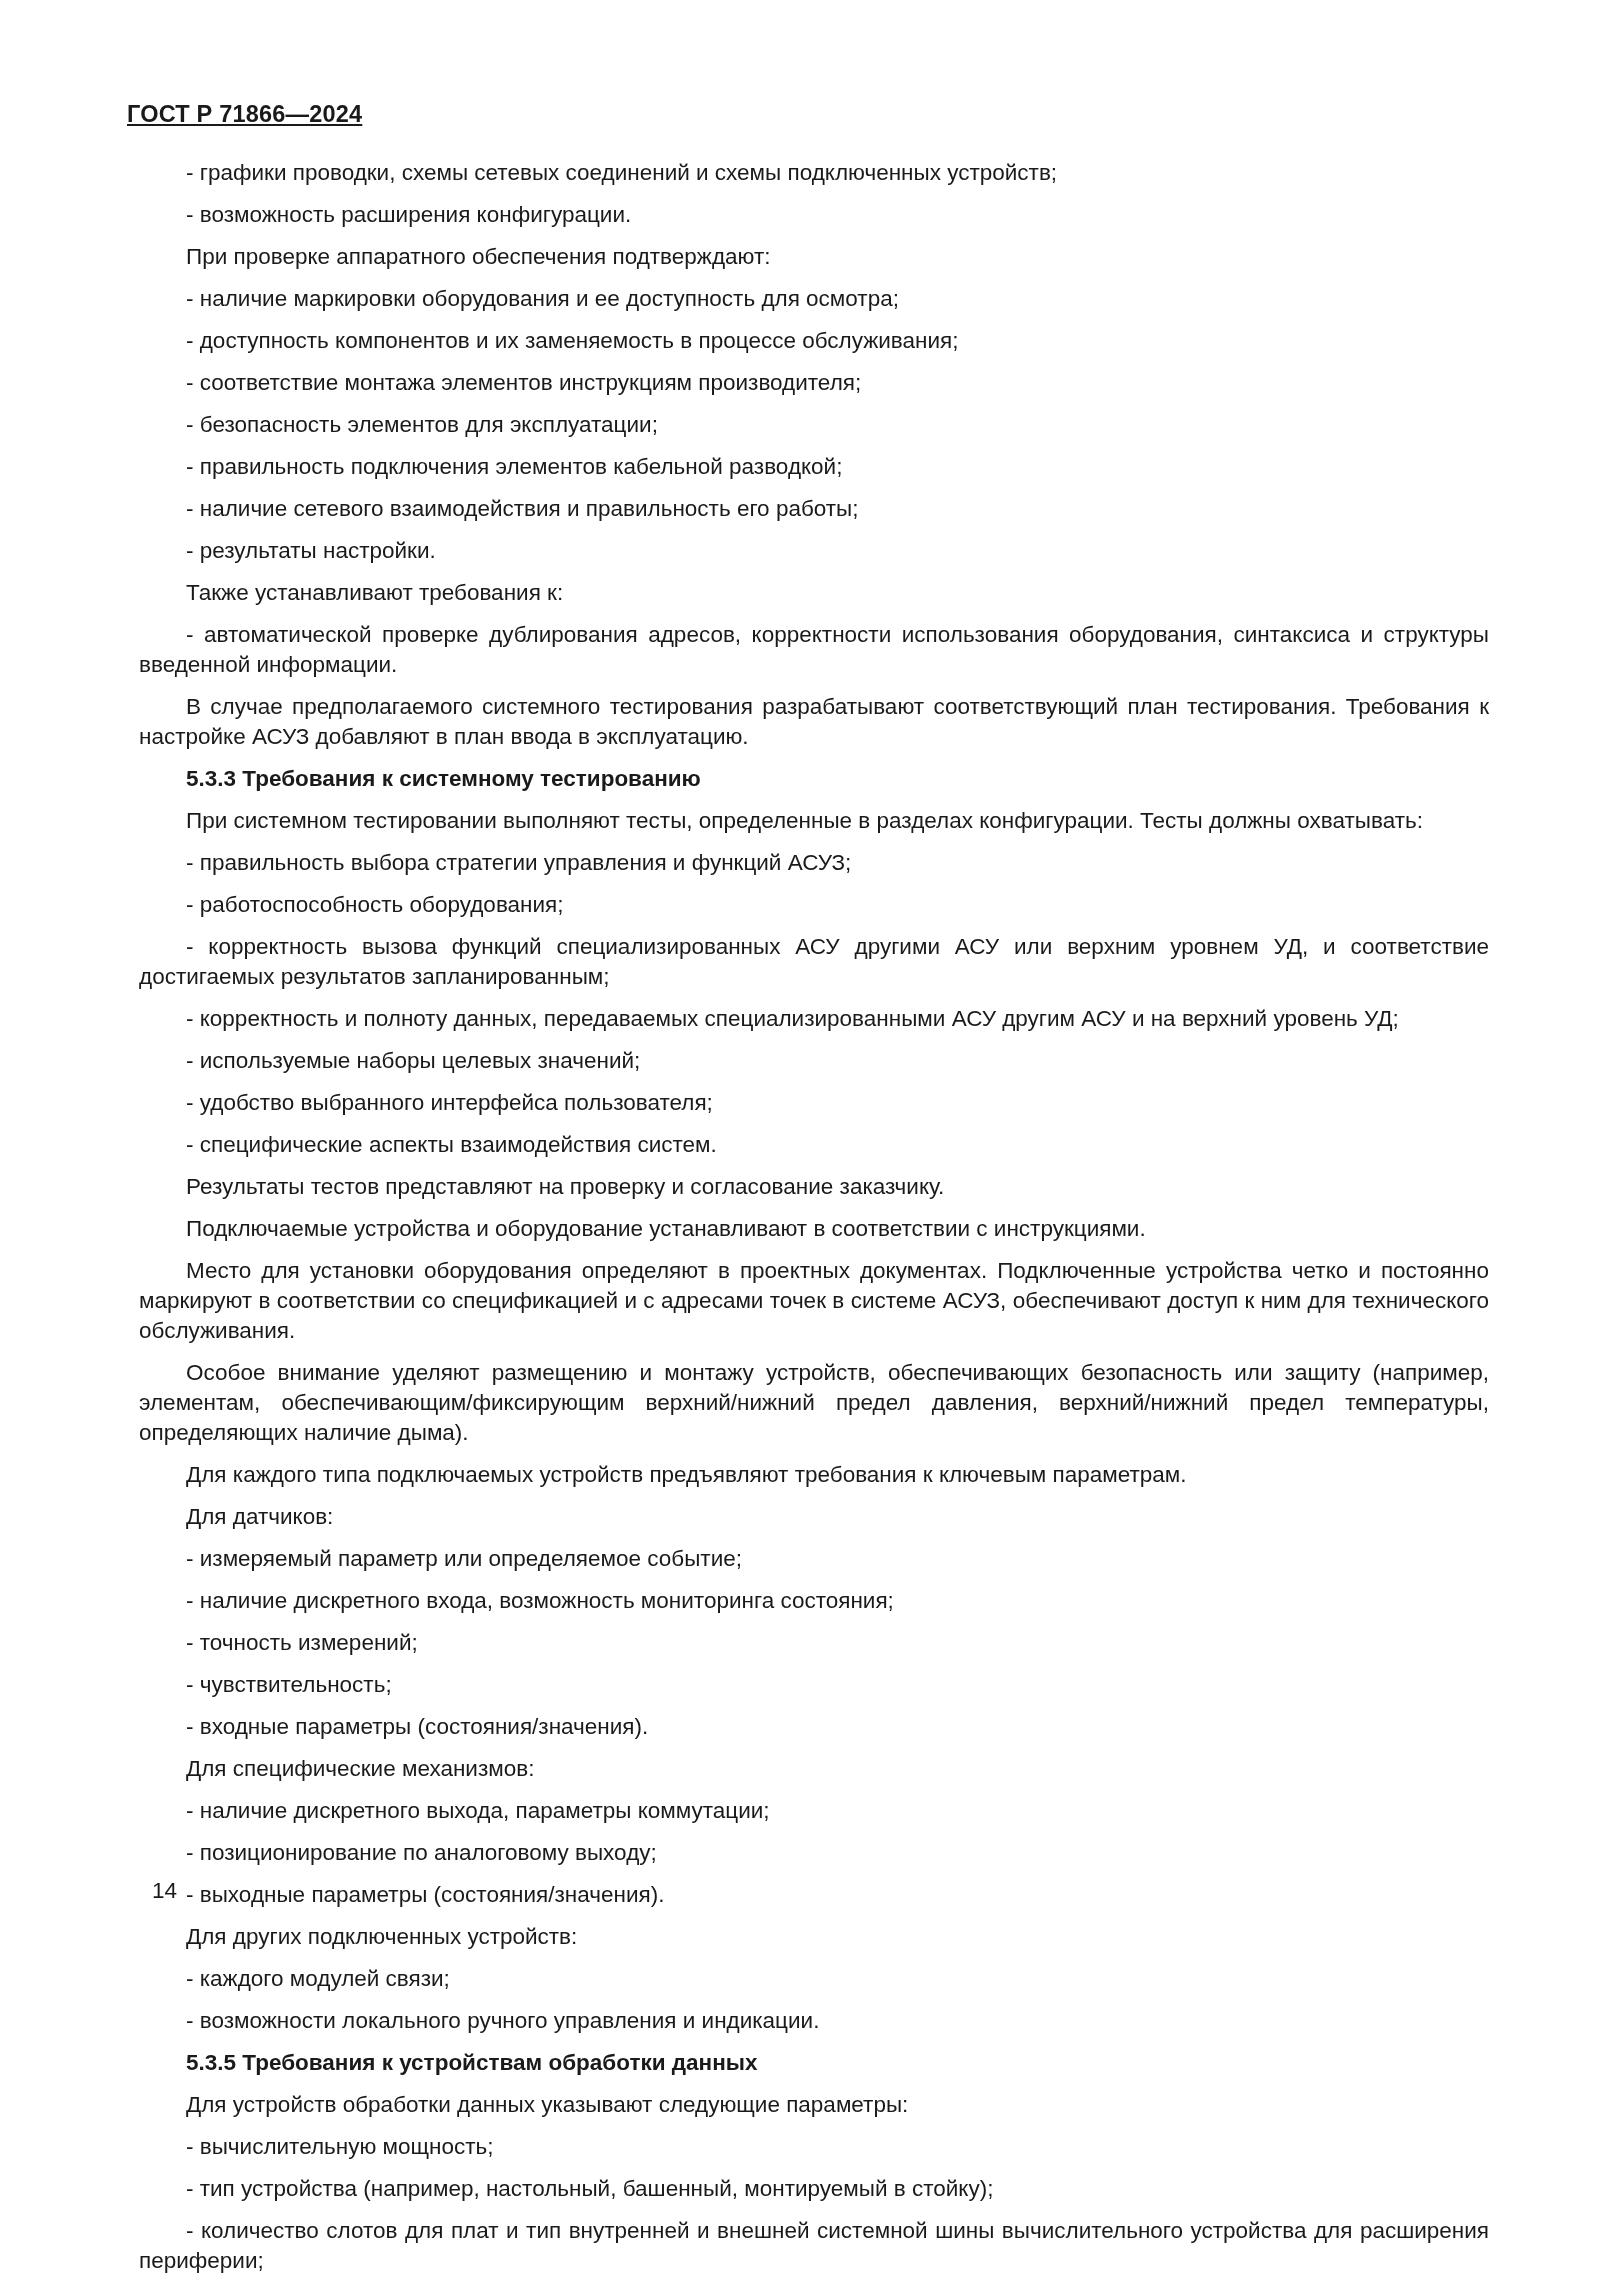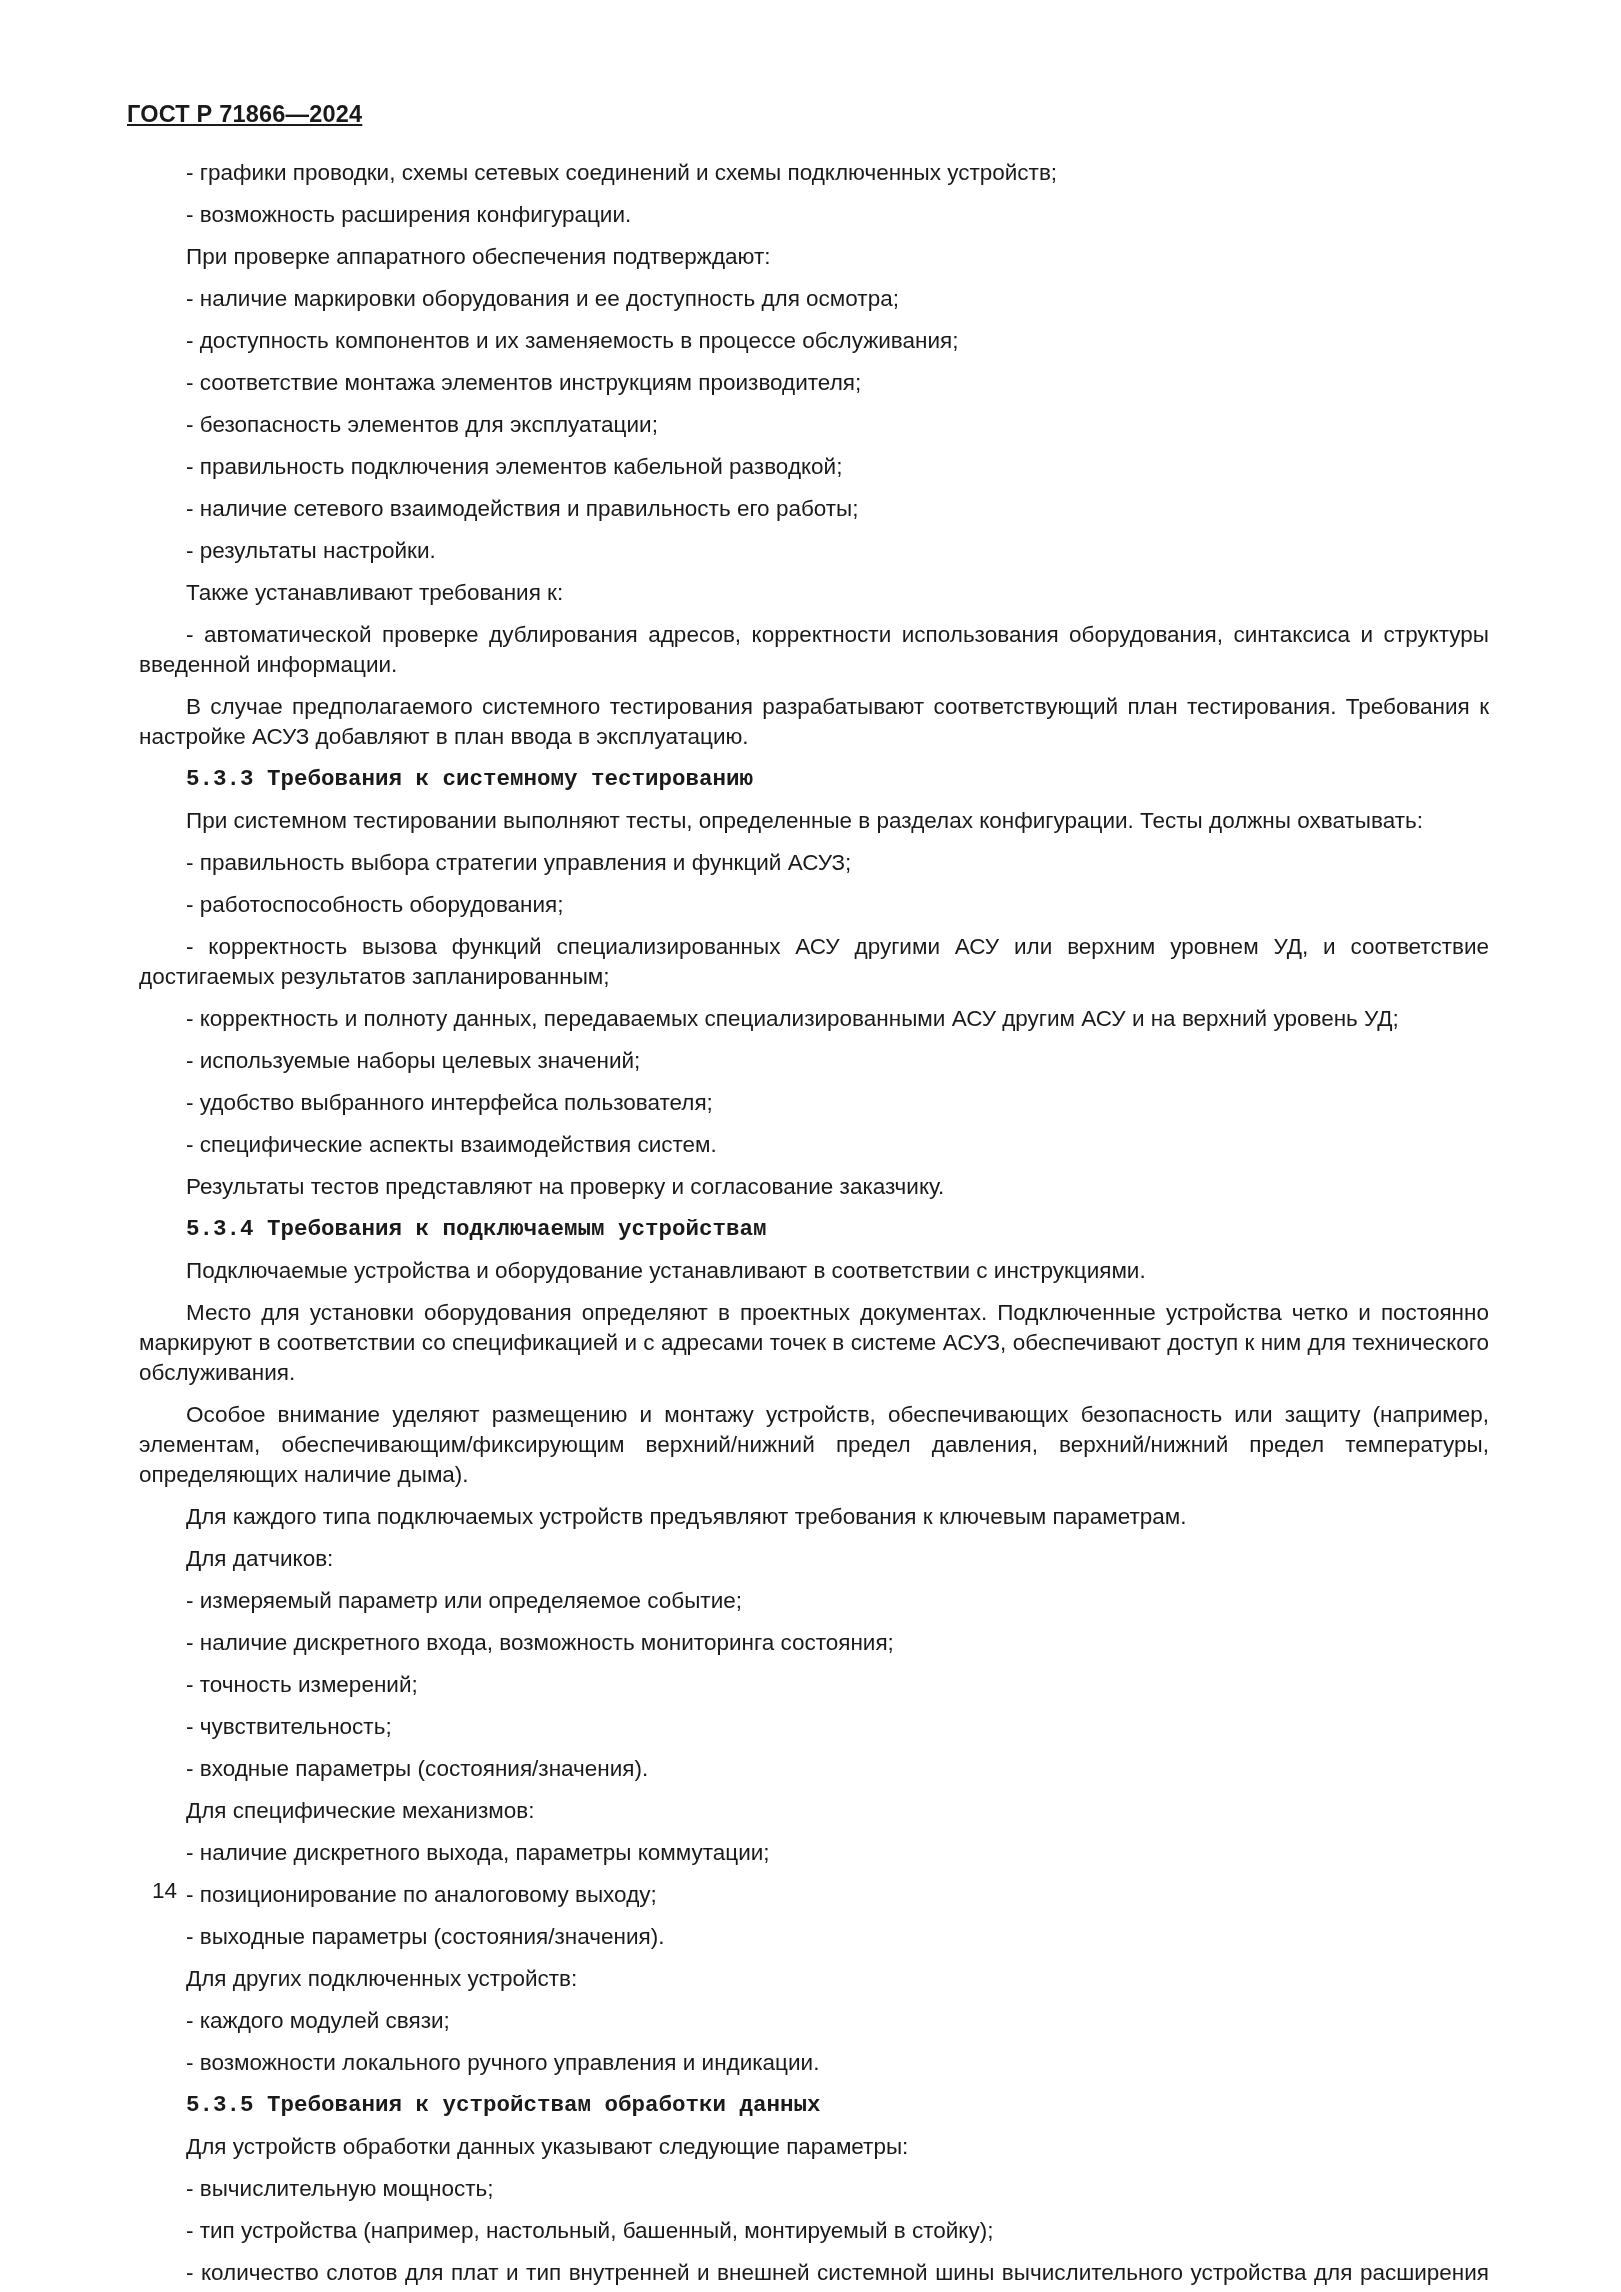--- a/index.html
+++ b/index.html
@@ -34,21 +34,20 @@
     line-height: 30px;
     text-align: justify;
   }
   .doc-content p {
     margin: 12px;
     padding: 0;
     text-indent: 47px;
   }
   .doc-content p.bold {
     font-weight: bold;
-    font-family: Liberation Mono, monospace;
   }
   .doc-footer {
     position: absolute;
     top: 1878px;
     left: 128px;
     font-size: 22.5px;
     margin-left: 24px;
   }
 </style>
 </head>
@@ -74,21 +73,20 @@
       <p class="bold">5.3.3 Требования к системному тестированию</p>
       <p>При системном тестировании выполняют тесты, определенные в разделах конфигурации. Тесты должны охватывать:</p>
       <p>- правильность выбора стратегии управления и функций АСУЗ;</p>
       <p>- работоспособность оборудования;</p>
       <p>- корректность вызова функций специализированных АСУ другими АСУ или верхним уровнем УД, и соответствие достигаемых результатов запланированным;</p>
       <p>- корректность и полноту данных, передаваемых специализированными АСУ другим АСУ и на верхний уровень УД;</p>
       <p>- используемые наборы целевых значений;</p>
       <p>- удобство выбранного интерфейса пользователя;</p>
       <p>- специфические аспекты взаимодействия систем.</p>
       <p>Результаты тестов представляют на проверку и согласование заказчику.</p>
-      <p class="bold">5.3.4 Требования к подключаемым устройствам</p>
       <p>Подключаемые устройства и оборудование устанавливают в соответствии с инструкциями.</p>
       <p>Место для установки оборудования определяют в проектных документах. Подключенные устройства четко и постоянно маркируют в соответствии со спецификацией и с адресами точек в системе АСУЗ, обеспечивают доступ к ним для технического обслуживания.</p>
       <p>Особое внимание уделяют размещению и монтажу устройств, обеспечивающих безопасность или защиту (например, элементам, обеспечивающим/фиксирующим верхний/нижний предел давления, верхний/нижний предел температуры, определяющих наличие дыма).</p>
       <p>Для каждого типа подключаемых устройств предъявляют требования к ключевым параметрам.</p>
       <p>Для датчиков:</p>
       <p>- измеряемый параметр или определяемое событие;</p>
       <p>- наличие дискретного входа, возможность мониторинга состояния;</p>
       <p>- точность измерений;</p>
       <p>- чувствительность;</p>
       <p>- входные параметры (состояния/значения).</p>

